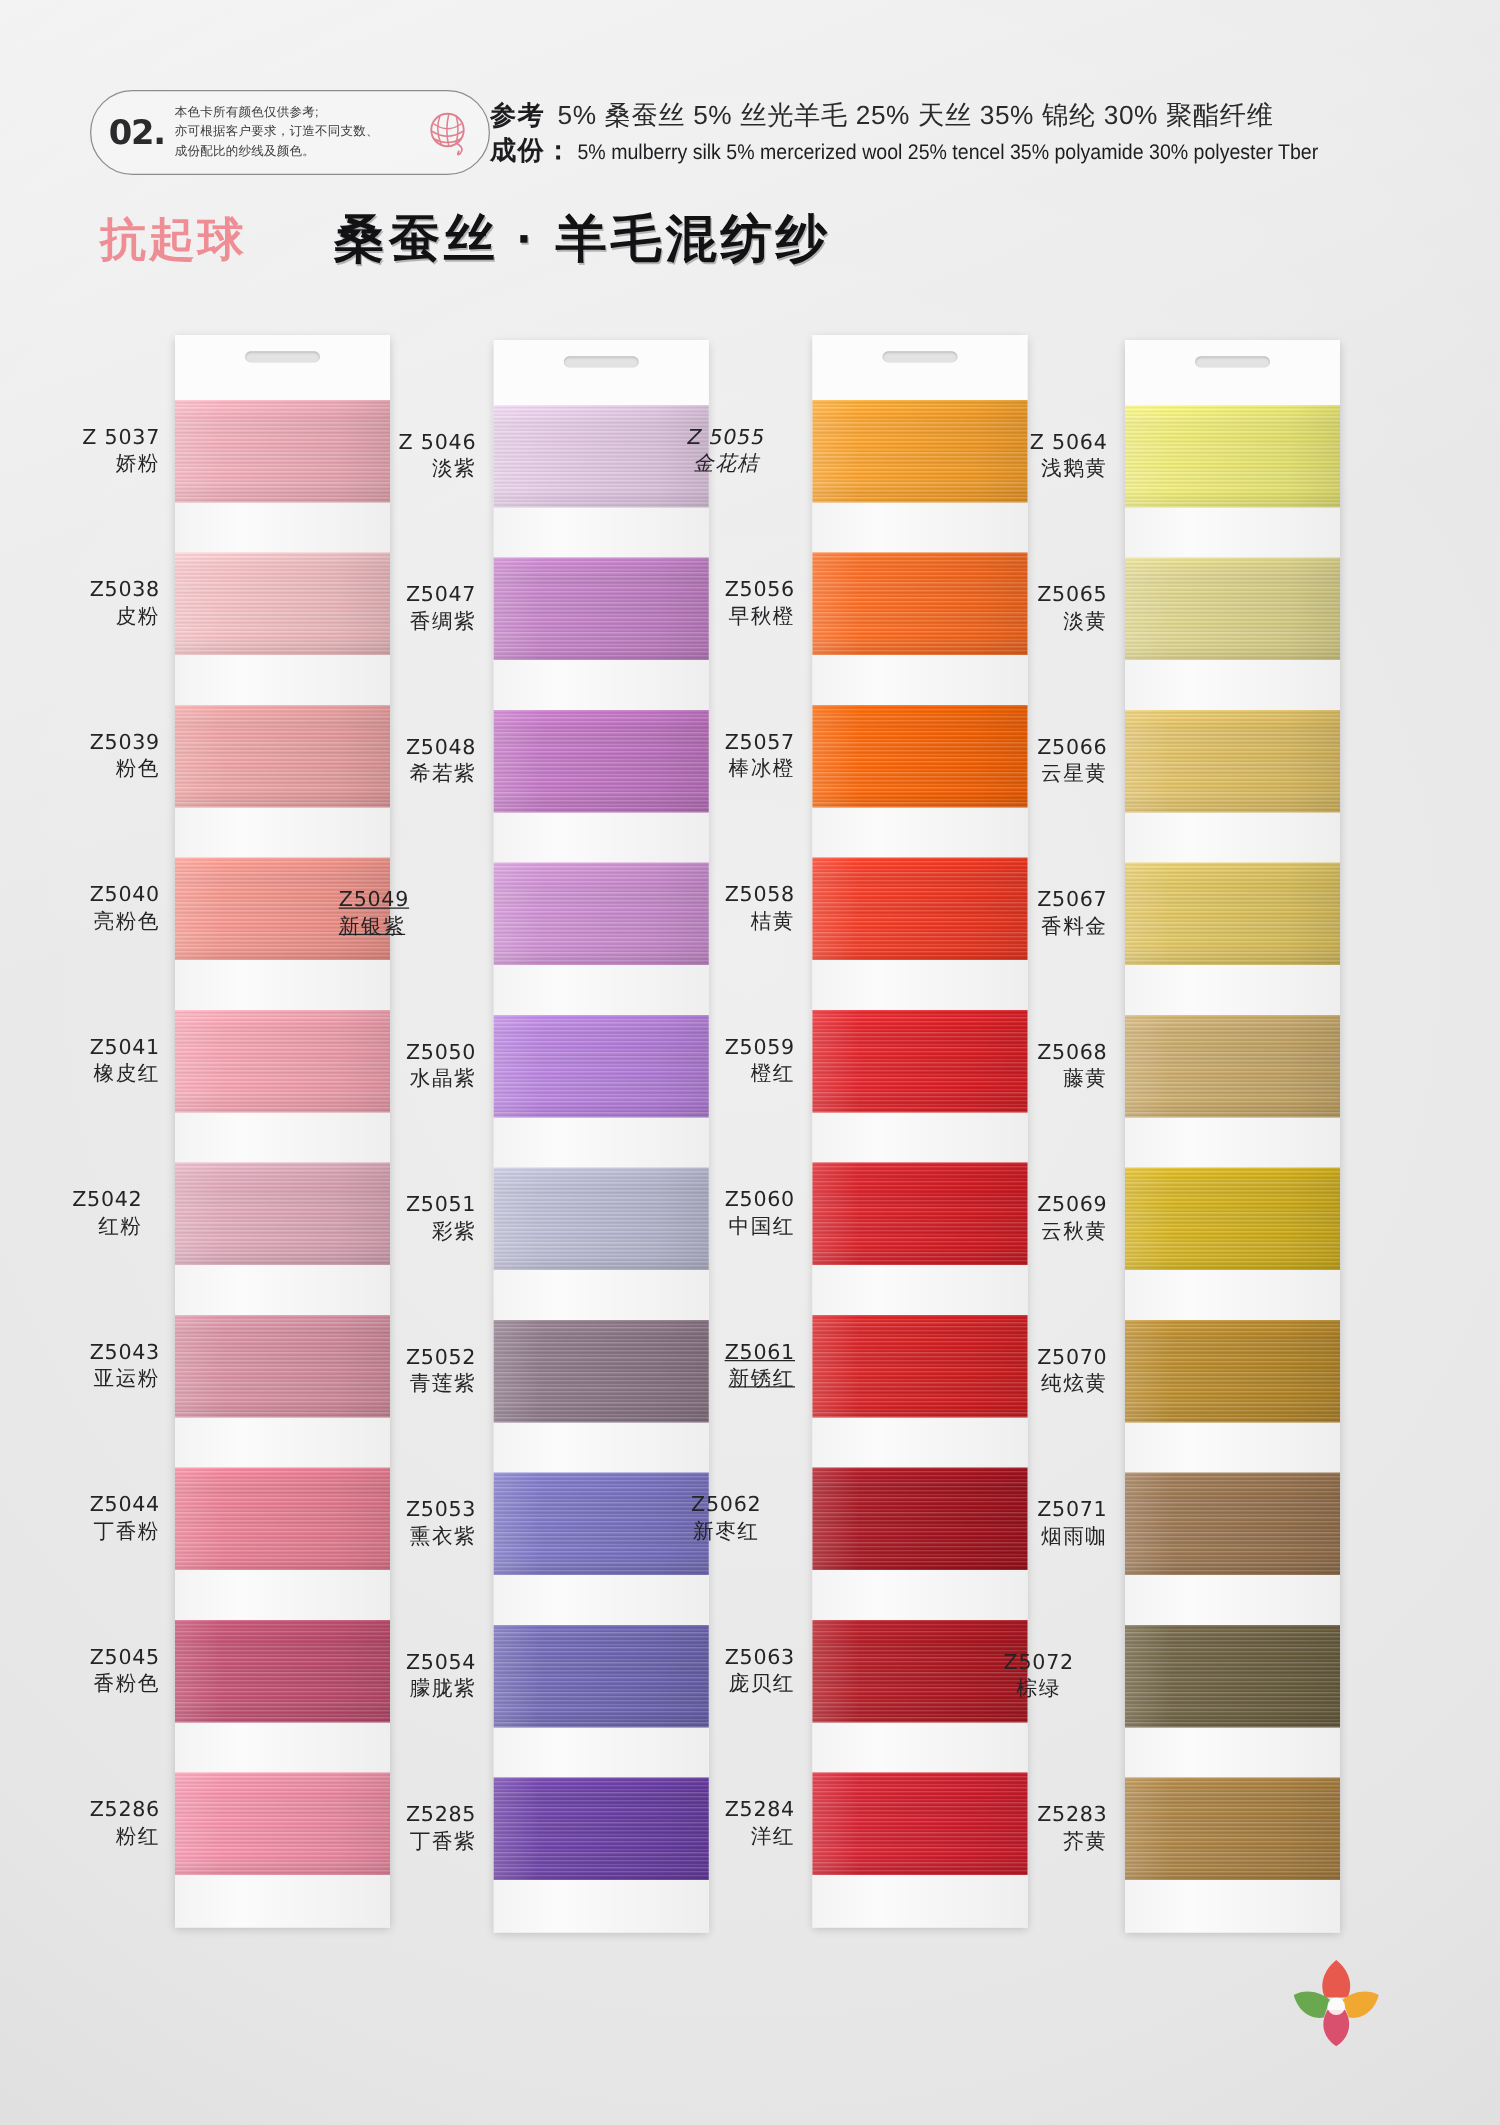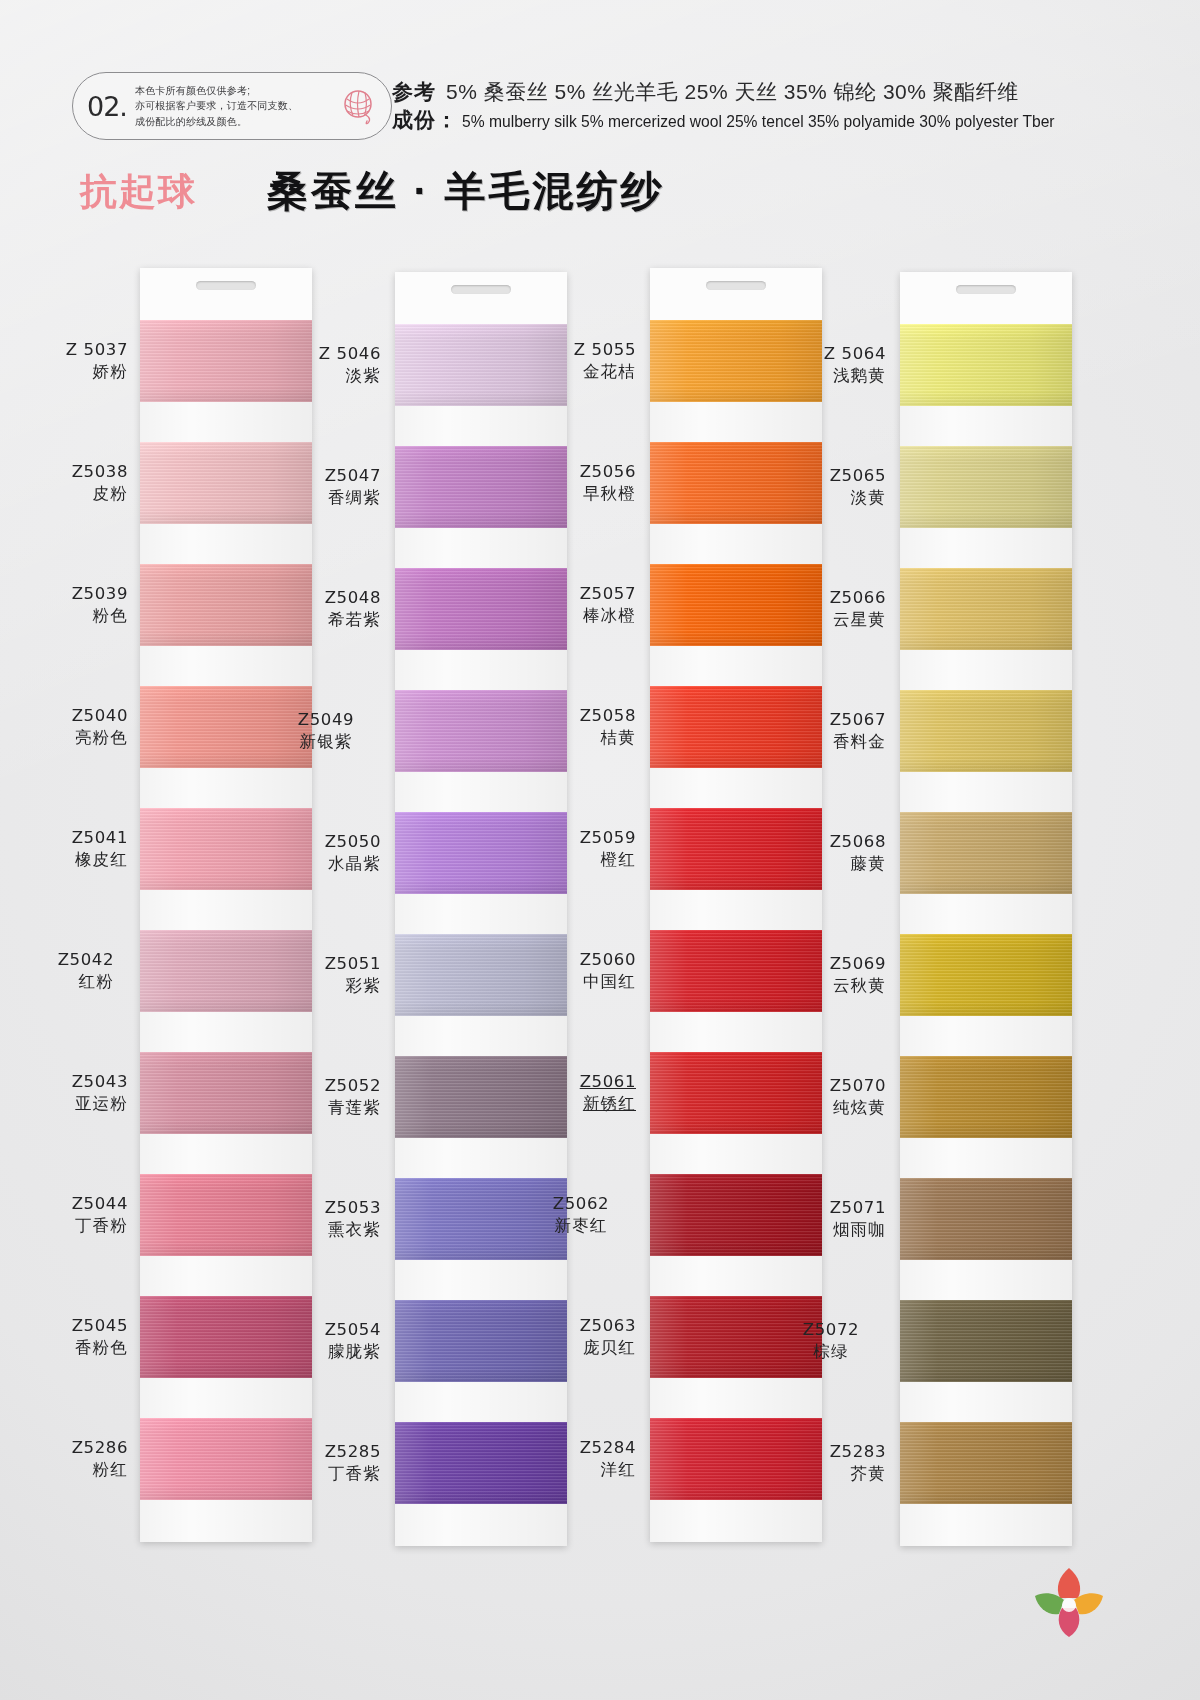--- a/index.html
+++ b/index.html
@@ -32,21 +32,21 @@
     width:320px;height:68px;
     border:1.6px solid #8d8d90;
     border-radius:34px;
     background:rgba(255,255,255,.28);
     display:flex;align-items:center;
     box-sizing:border-box;
     padding:0 10px 0 14px;
   }
   .note-num{
     font-family:"DejaVu Sans",sans-serif;
-    font-size:27px;font-weight:400;color:#2b2b2d;
+    font-size:27px;font-weight:700;color:#2b2b2d;
     letter-spacing:-1px;
     margin-right:8px;
     flex:0 0 auto;
   }
   .note-lines{
     font-size:10px;line-height:1.52;color:#3b3b3e;
     flex:1 1 auto;
     letter-spacing:.2px;
   }
   .note-lines div{white-space:nowrap;}
@@ -376,21 +376,21 @@
       <div class="lab-name">淡紫</div>
     </div>
     <div class="label right" style="top: 465px; left: 271px; text-align: right;">
       <div class="lab-code">Z5047</div>
       <div class="lab-name">香绸紫</div>
     </div>
     <div class="label right" style="top: 587px; left: 271px; text-align: right;">
       <div class="lab-code">Z5048</div>
       <div class="lab-name">希若紫</div>
     </div>
-    <div class="label right" style="top: 709px; left: 271px; text-align: center;">
+    <div class="label right" style="top: 709px; left: 271px; text-align: left; text-decoration: underline;">
       <div class="lab-code">Z5049</div>
       <div class="lab-name">新银紫</div>
     </div>
     <div class="label right" style="top: 831px; left: 271px; text-align: right;">
       <div class="lab-code">Z5050</div>
       <div class="lab-name">水晶紫</div>
     </div>
     <div class="label right" style="top: 953px; left: 271px; text-align: right;">
       <div class="lab-code">Z5051</div>
       <div class="lab-name">彩紫</div>
@@ -459,21 +459,21 @@
         <div class="threads"></div>
         <div class="sheen"></div>
       </div>
       <div class="gap" style="height: 40px;"></div>
       <div class="swatch" title="Z5284 洋红" style="height: 82px; background: linear-gradient(rgb(225, 31, 47) 0%, rgb(212, 29, 44) 18%, rgb(212, 29, 44) 82%, rgb(197, 27, 41) 100%);">
         <div class="threads"></div>
         <div class="sheen"></div>
       </div>
       <div class="gap" style="height: 42px;"></div>
     </div>
-    <div class="label right" style="top: 339px; left: 526px; text-align: right;">
+    <div class="label right" style="top: 339px; left: 526px; text-align: center; font-style: italic;">
       <div class="lab-code">Z 5055</div>
       <div class="lab-name">金花桔</div>
     </div>
     <div class="label right" style="top: 461px; left: 526px; text-align: right;">
       <div class="lab-code">Z5056</div>
       <div class="lab-name">早秋橙</div>
     </div>
     <div class="label right" style="top: 583px; left: 526px; text-align: right;">
       <div class="lab-code">Z5057</div>
       <div class="lab-name">棒冰橙</div>

